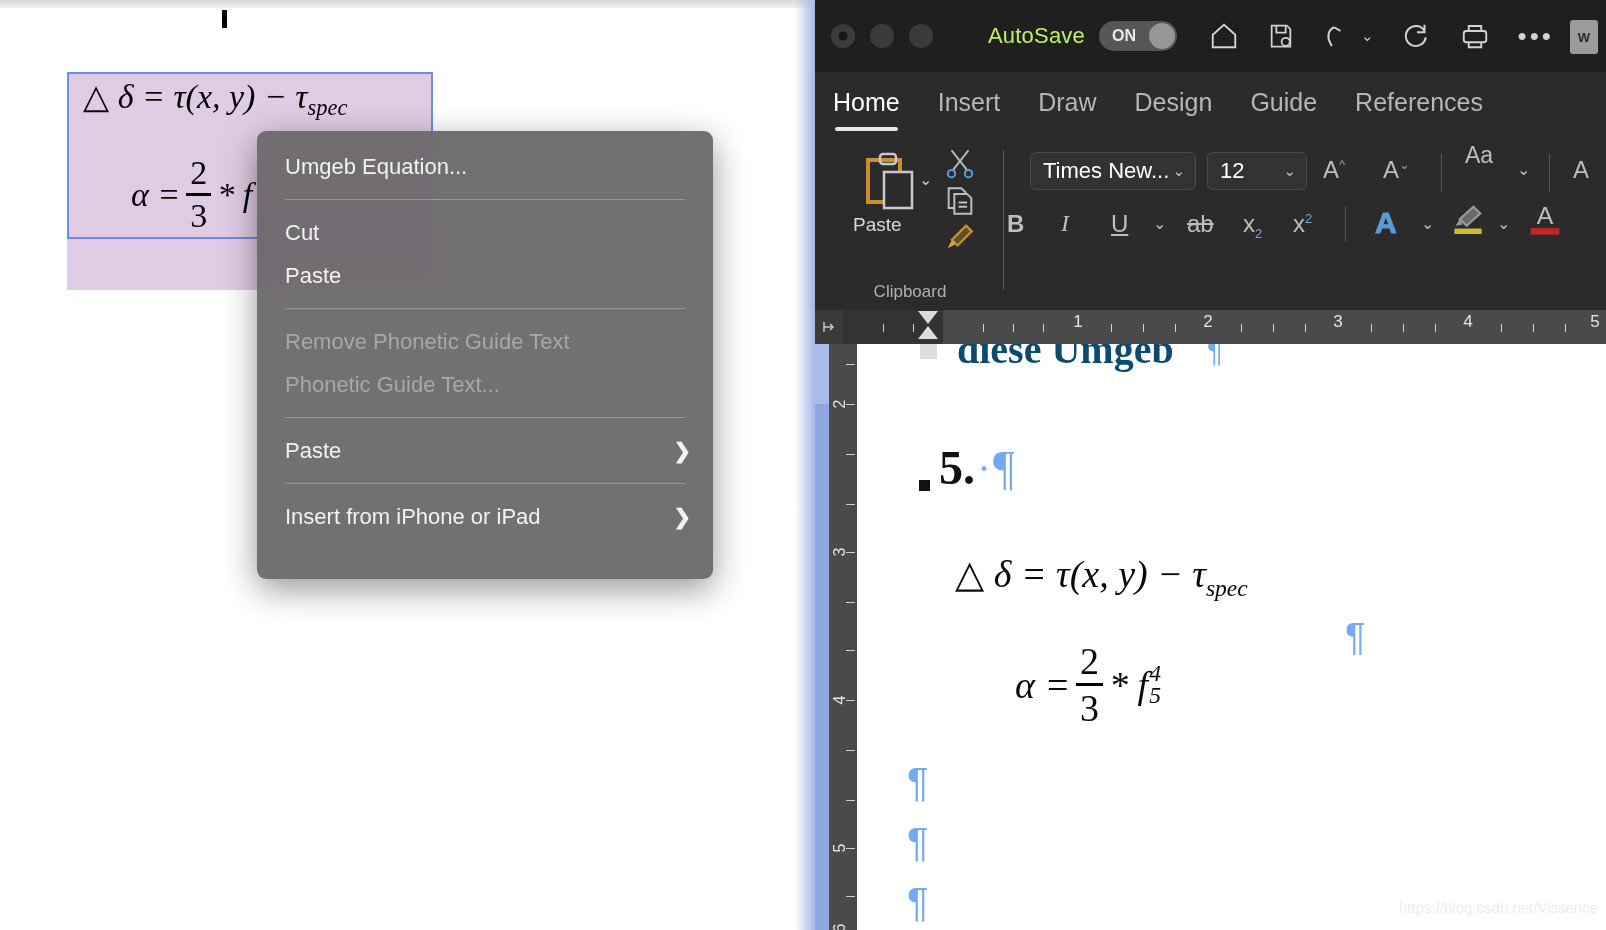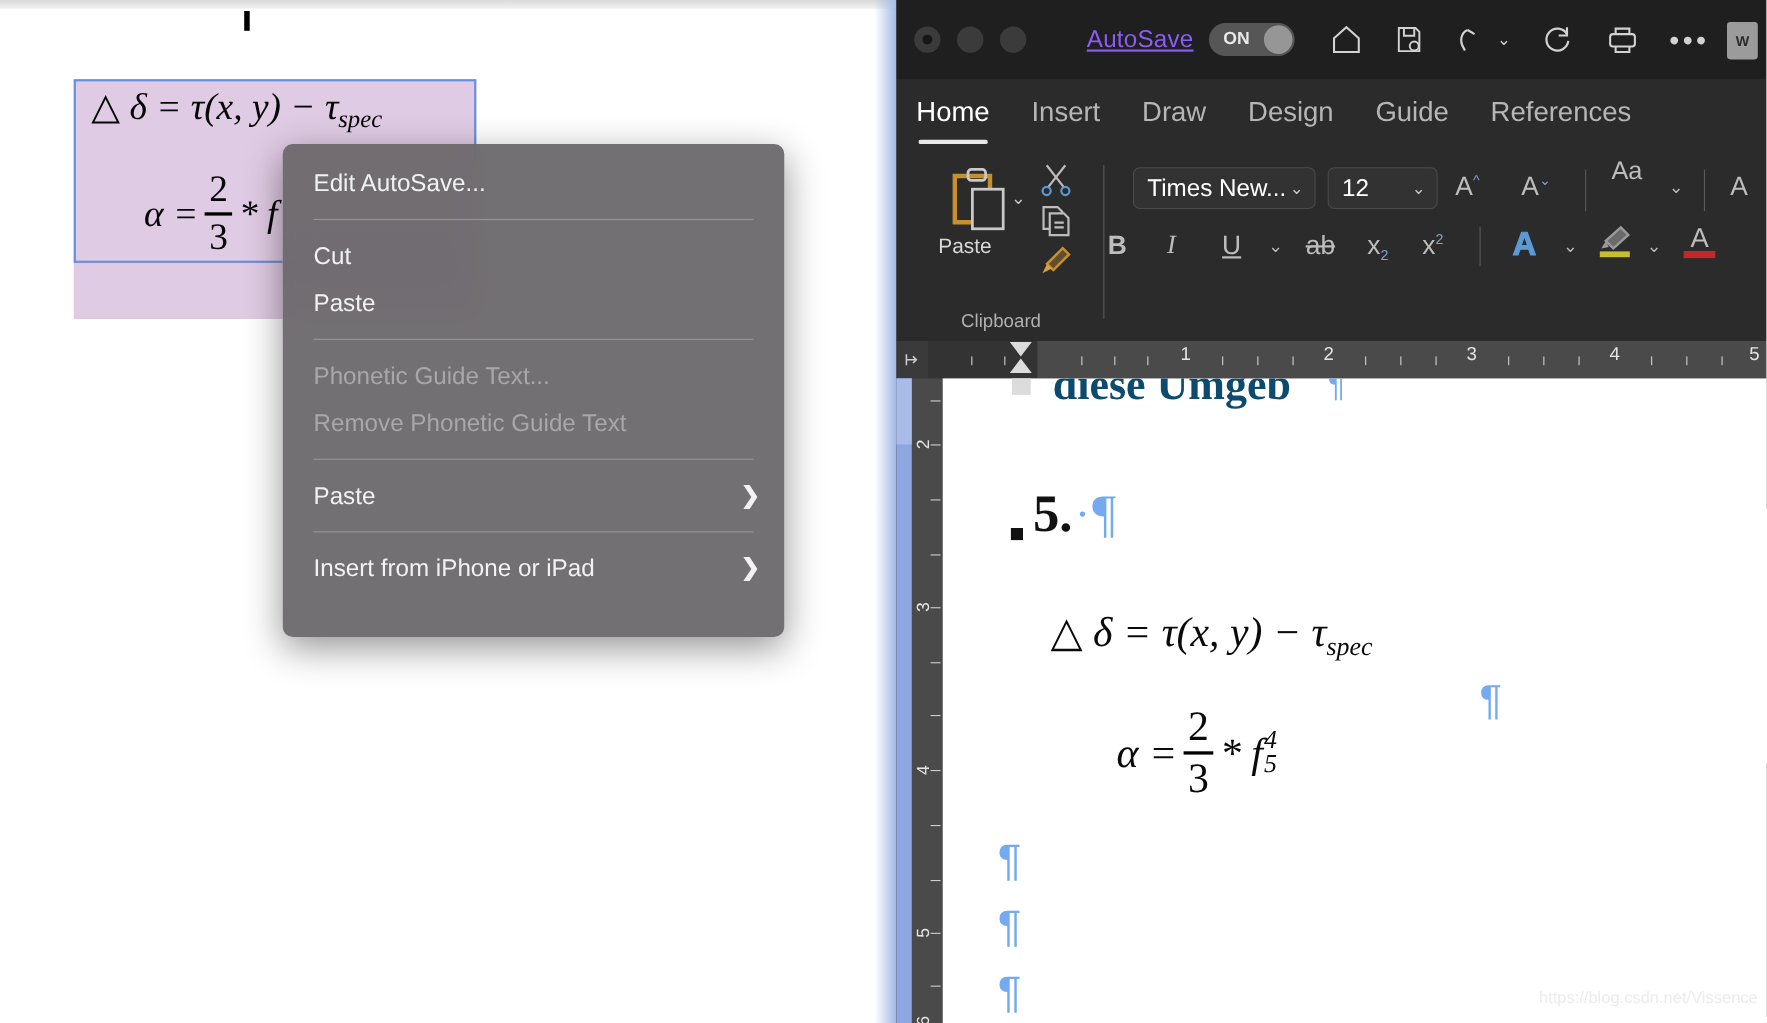--- a/index.html
+++ b/index.html
@@ -92,21 +92,21 @@
   }
   .lights { display: flex; gap: 15px; margin-left: 16px; }
   .light { width: 24px; height: 24px; border-radius: 50%; background: #3b3b3b; }
   .light.close { position: relative; }
   .light.close::after {
     content: ""; position: absolute; left: 50%; top: 50%;
     width: 9px; height: 9px; border-radius: 50%; background: #171717;
     transform: translate(-50%,-50%);
   }
   .autosave-lbl {
-    margin-left: 55px; color: #8b5cf6; font-size: 22px; letter-spacing: .2px; text-decoration: underline;
+    margin-left: 55px; color: #bef264; font-size: 22px; letter-spacing: .2px;
   }
   .toggle {
     margin-left: 14px; width: 78px; height: 30px; border-radius: 16px;
     background: #565656; position: relative; display: flex; align-items: center;
   }
   .toggle .on-txt { position: absolute; left: 13px; color: #e8e8e8; font-size: 16px; font-weight: bold; }
   .toggle .knob { position: absolute; right: 2px; top: 2px; width: 26px; height: 26px;
                   border-radius: 50%; background: #969696; }
   .tb-icons { display: flex; align-items: center; gap: 28px; margin-left: 32px; }
   .tb-ic { color: #d2d2d2; display: flex; align-items: center; }
@@ -284,35 +284,35 @@
           <span class="den">3</span>
         </span>
         <span>* f</span>
       </div>
     </div>
   </div>
 
   <div class="ctx-menu">
     <div style="height:14px"></div>
     <div class="ctx-item">
-      <span>Edit AutoSave...</span>
+      <span>Umgeb Equation...</span>
     </div>
     <div class="ctx-sep"></div>
     <div class="ctx-item">
       <span>Cut</span>
     </div>
     <div class="ctx-item">
       <span>Paste</span>
     </div>
     <div class="ctx-sep"></div>
     <div class="ctx-item dim">
+      <span>Remove Phonetic Guide Text</span>
+    </div>
+    <div class="ctx-item dim">
       <span>Phonetic Guide Text...</span>
-    </div>
-    <div class="ctx-item dim">
-      <span>Remove Phonetic Guide Text</span>
     </div>
     <div class="ctx-sep"></div>
     <div class="ctx-item">
       <span>Paste</span>
       <span class="ctx-chev">❯</span>
     </div>
     <div class="ctx-sep"></div>
     <div class="ctx-item">
       <span>Insert from iPhone or iPad</span>
       <span class="ctx-chev">❯</span>

